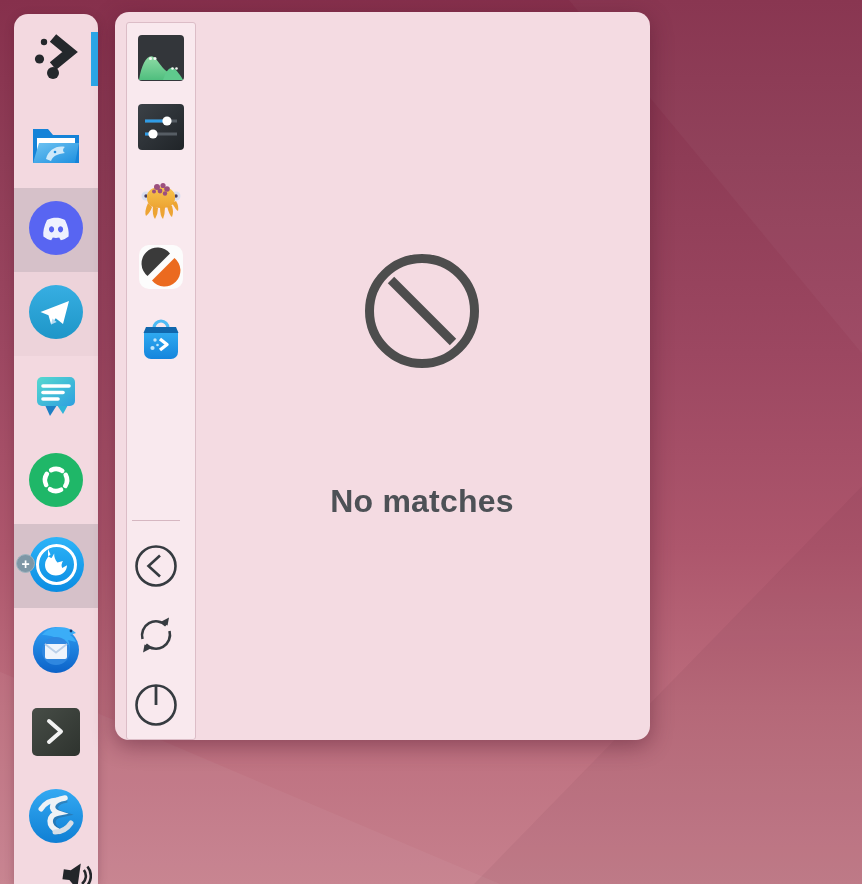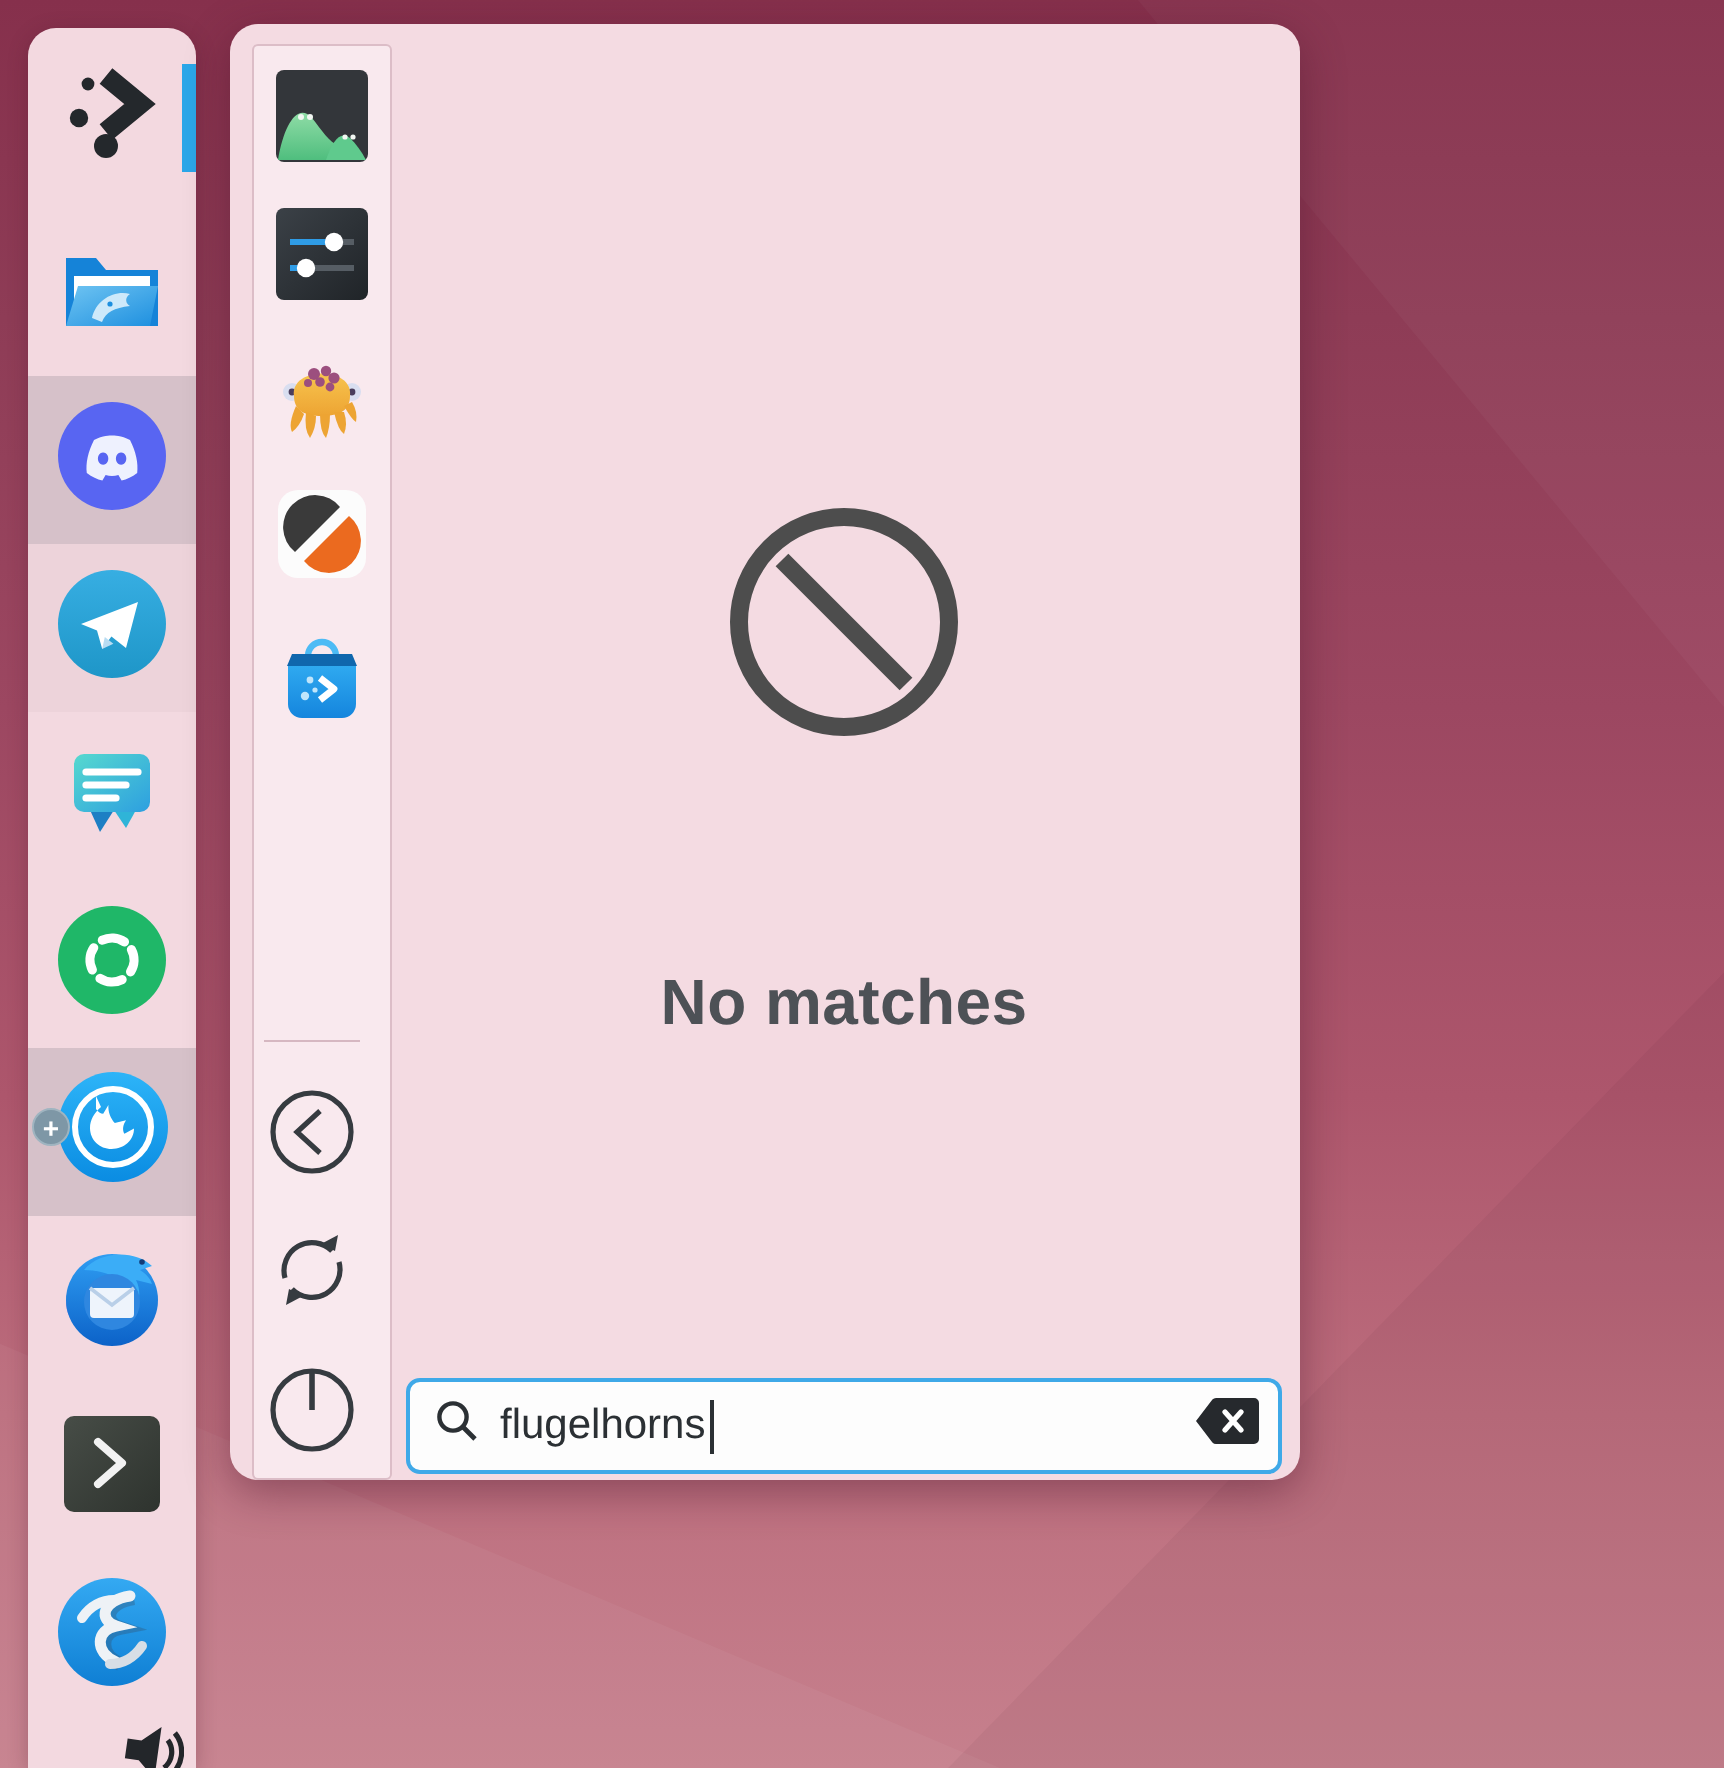--- a/index.html
+++ b/index.html
@@ -385,30 +385,13 @@
   </div>
 
   <div class="empty-icon">
     <svg width="118" height="118" viewBox="0 0 118 118">
       <circle cx="59" cy="59" r="52.5" fill="none" stroke="#4d4d4d" stroke-width="9"></circle>
       <line x1="28" y1="28" x2="90" y2="90" stroke="#4d4d4d" stroke-width="9"></line>
     </svg>
   </div>
   <div class="no-matches">No matches</div>
 
-  <div class="search-box">
-    <span>
-      <svg width="23" height="23" viewBox="0 0 23 23">
-        <circle cx="9.5" cy="9.5" r="6.8" fill="none" stroke="#2b3034" stroke-width="2.2"></circle>
-        <line x1="14.5" y1="14.5" x2="20.5" y2="20.5" stroke="#2b3034" stroke-width="2.4"></line>
-      </svg>
-    </span>
-    <span class="search-text">flugelhorns</span>
-    <span class="caret"></span>
-    <span class="spacer"></span>
-    <span>
-      <svg width="33" height="25" viewBox="0 0 33 25">
-        <path d="M11 1 h19 a2.5 2.5 0 0 1 2.5 2.5 v18 a2.5 2.5 0 0 1 -2.5 2.5 H11 a2.5 2.5 0 0 1 -1.8 -.8 L1 12.5 l8.2 -10.7 A2.5 2.5 0 0 1 11 1 z" fill="#26292d"></path>
-        <path d="M15.5 8 l8 9 M23.5 8 l-8 9" stroke="#ffffff" stroke-width="2.6" stroke-linecap="round"></path>
-      </svg>
-    </span>
-  </div>
 </div>
 
 </body></html>

